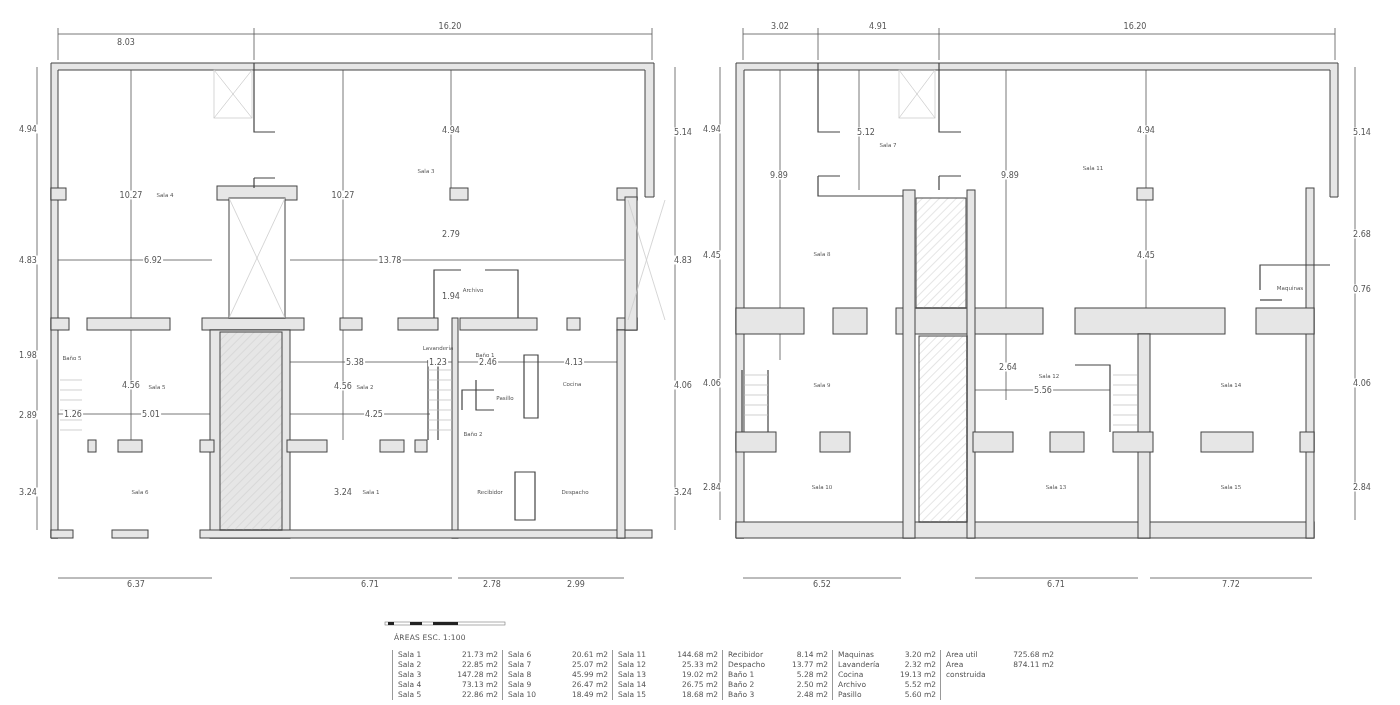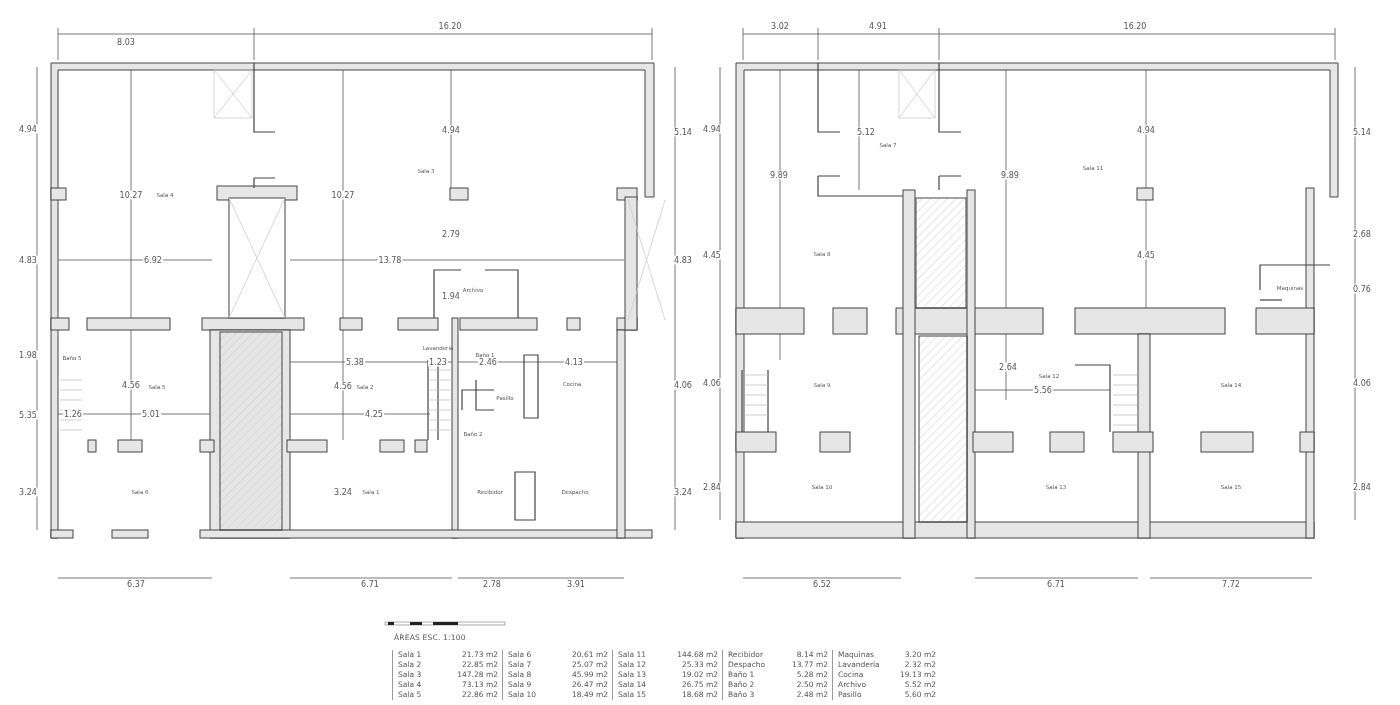--- a/index.html
+++ b/index.html
@@ -184,30 +184,30 @@
       <rect x="410" y="622" width="12" height="3" fill="#222"></rect>
       <rect x="433" y="622" width="25" height="3" fill="#222"></rect>
   </g>
 </svg>
 
 <div class="lbl dim" style="left:126px;top:42px">8.03</div>
 <div class="lbl dim" style="left:450px;top:26px">16.20</div>
 <div class="lbl dim" style="left:28px;top:129px">4.94</div>
 <div class="lbl dim" style="left:28px;top:260px">4.83</div>
 <div class="lbl dim" style="left:28px;top:355px">1.98</div>
-<div class="lbl dim" style="left:28px;top:415px">5.35</div>
+<div class="lbl dim" style="left:28px;top:415px">2.89</div>
 <div class="lbl dim" style="left:28px;top:492px">3.24</div>
 <div class="lbl dim" style="left:683px;top:132px">5.14</div>
 <div class="lbl dim" style="left:683px;top:260px">4.83</div>
 <div class="lbl dim" style="left:683px;top:385px">4.06</div>
 <div class="lbl dim" style="left:683px;top:492px">3.24</div>
 <div class="lbl dim" style="left:136px;top:584px">6.37</div>
 <div class="lbl dim" style="left:370px;top:584px">6.71</div>
 <div class="lbl dim" style="left:492px;top:584px">2.78</div>
-<div class="lbl dim" style="left:576px;top:584px">3.91</div>
+<div class="lbl dim" style="left:576px;top:584px">2.99</div>
 
 <div class="lbl dim" style="left:131px;top:195px">10.27</div>
 <div class="lbl dim" style="left:343px;top:195px">10.27</div>
 <div class="lbl dim" style="left:451px;top:130px">4.94</div>
 <div class="lbl dim" style="left:153px;top:260px">6.92</div>
 <div class="lbl dim" style="left:390px;top:260px">13.78</div>
 <div class="lbl dim" style="left:451px;top:234px">2.79</div>
 <div class="lbl dim" style="left:451px;top:296px">1.94</div>
 <div class="lbl dim" style="left:355px;top:362px">5.38</div>
 <div class="lbl dim" style="left:438px;top:362px">1.23</div>
@@ -326,13 +326,19 @@
       <span class="v">3.20 m2</span>
     <span>Lavandería</span>
       <span class="v">2.32 m2</span>
     <span>Cocina</span>
       <span class="v">19.13 m2</span>
     <span>Archivo</span>
       <span class="v">5.52 m2</span>
     <span>Pasillo</span>
       <span class="v">5.60 m2</span>
   </div>
+  <div class="col" style="width:108px;align-content:start">
+    <span>Area util</span>
+      <span class="v">725.68 m2</span>
+    <span>Area construida</span>
+      <span class="v">874.11 m2</span>
+  </div>
 </div>
 
 </body></html>

